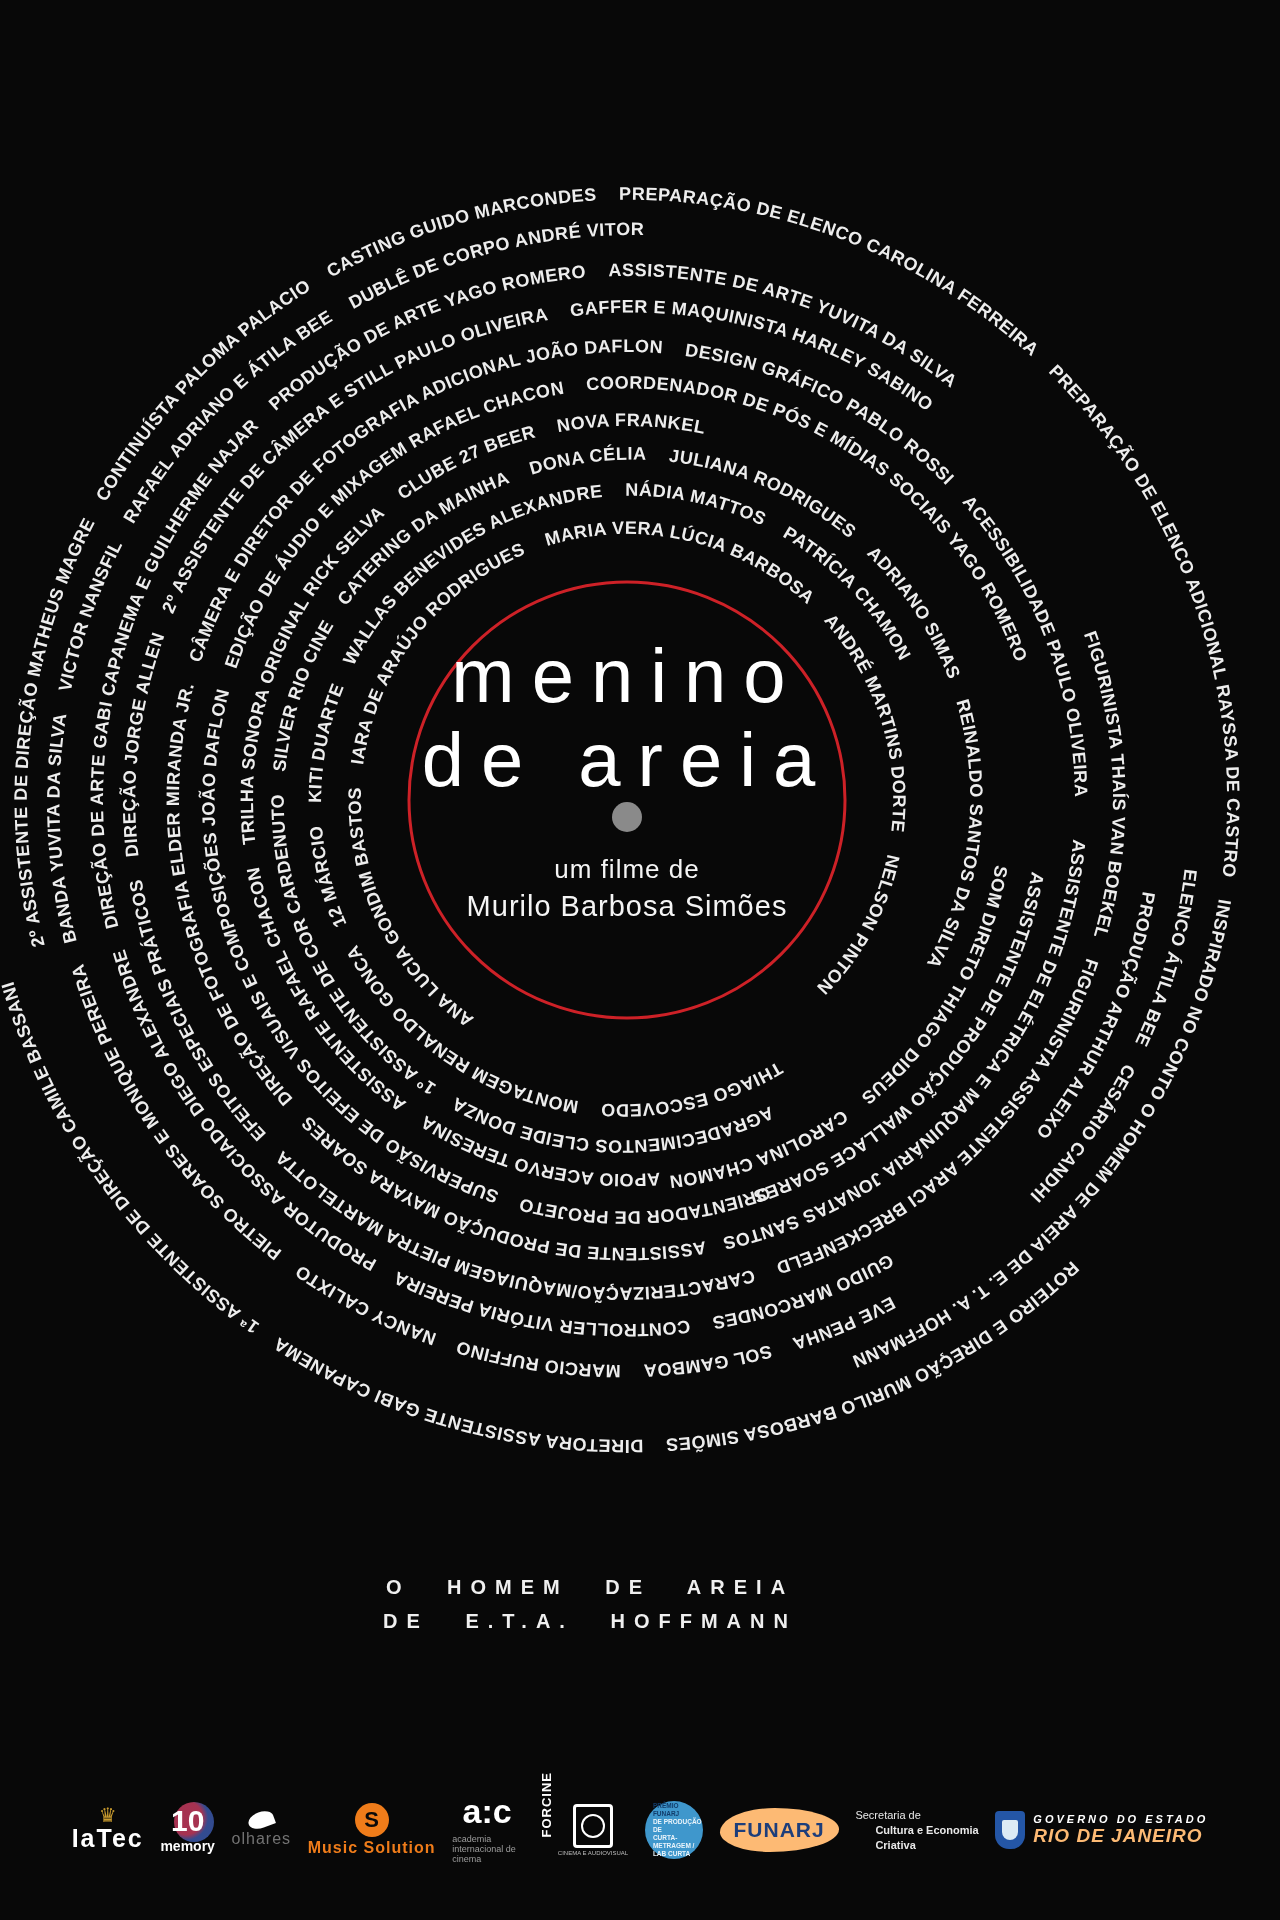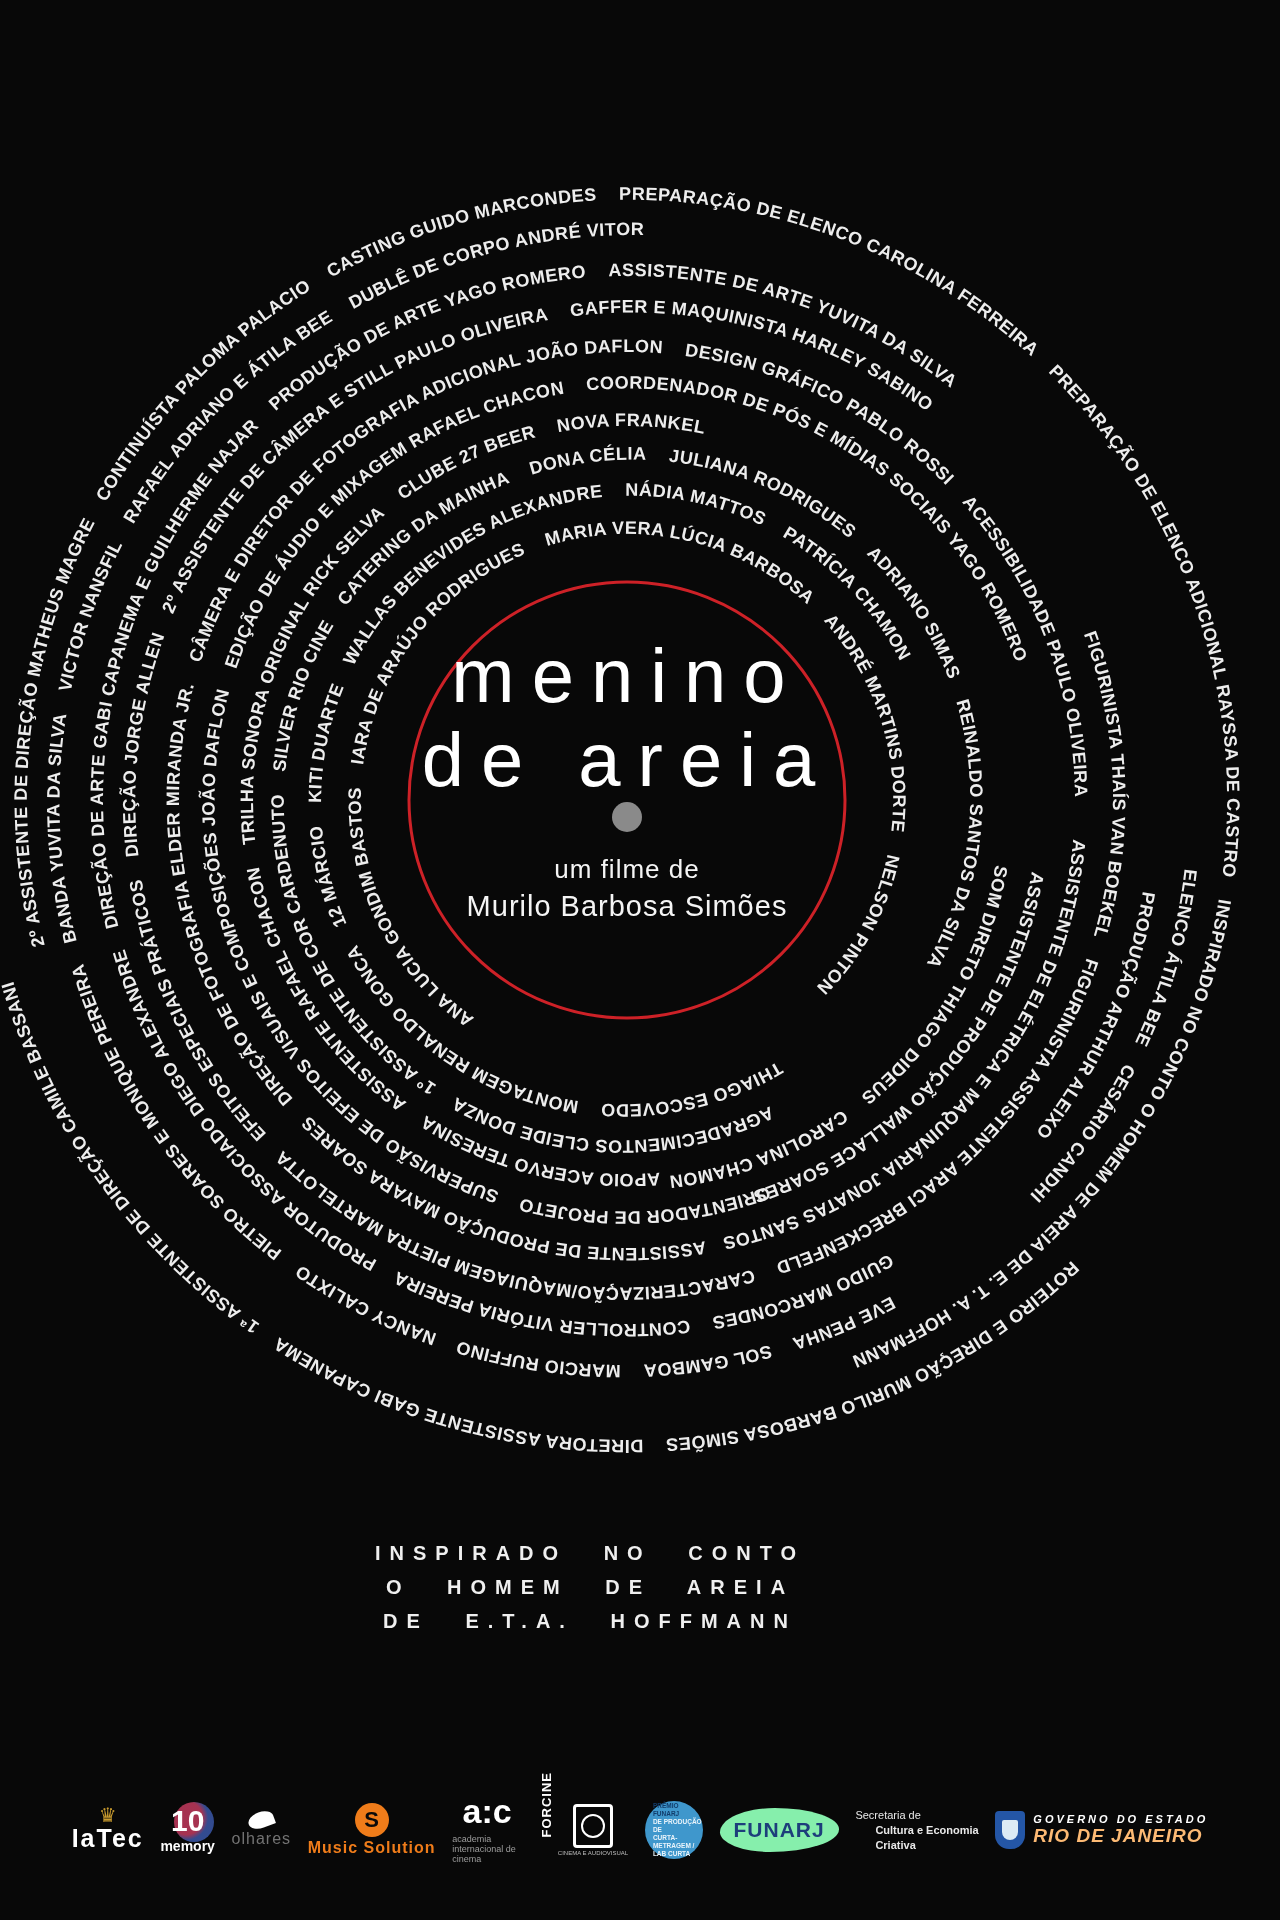--- a/index.html
+++ b/index.html
@@ -34,21 +34,21 @@
   .logo-forcine{flex-direction:row;gap:5px;}
   .logo-forcine .vword{transform:rotate(-90deg);font-size:13px;font-weight:700;color:#fff;letter-spacing:1px;width:14px;}
   .logo-forcine .boxcol{display:flex;flex-direction:column;align-items:center;gap:2px;}
   .logo-forcine .box{width:34px;height:38px;border:3px solid #fff;border-radius:4px;display:flex;align-items:center;justify-content:center;}
   .logo-forcine .box .hole{width:20px;height:20px;border:2px solid #fff;border-radius:50%;}
   .logo-forcine .sub{font-size:6px;color:#bdbdbd;line-height:7px;}
   .logo-premio .badge{width:58px;height:58px;border-radius:50%;background:#3f97cc;display:flex;flex-direction:column;
         align-items:flex-start;justify-content:center;padding-left:8px;box-sizing:border-box;}
   .logo-premio .badge span{font-size:6.5px;line-height:8px;color:#eaf4fb;font-weight:700;text-align:left;}
   .logo-premio .badge .hl{color:#123d6b;}
-  .logo-funarj .blob{background:#86efac;border-radius:46% 54% 58% 42%/55% 48% 52% 45%;padding:10px 14px;}
+  .logo-funarj .blob{background:#fdba74;border-radius:46% 54% 58% 42%/55% 48% 52% 45%;padding:10px 14px;}
   .logo-funarj .word{font-size:21px;font-weight:700;color:#1d3e7b;letter-spacing:1px;}
   .logo-secretaria{align-items:flex-start;text-align:left;}
   .logo-secretaria span{font-size:11px;line-height:13px;color:#e8e8e8;}
   .logo-secretaria .b{font-weight:700;margin-left:20px;}
   .logo-governo{flex-direction:row;gap:8px;font-style:italic;}
   .logo-governo .crest{width:30px;height:38px;background:#2456a6;border-radius:4px 4px 14px 14px;
         display:flex;align-items:center;justify-content:center;}
   .logo-governo .crest .inner{width:16px;height:20px;background:#dcebf5;border-radius:2px 2px 8px 8px;}
   .logo-governo .txt{display:flex;flex-direction:column;align-items:flex-start;}
   .logo-governo .l1{font-size:11px;font-weight:700;letter-spacing:3px;color:#fff;}
@@ -101,21 +101,20 @@
 
     <text class="title-line" x="627" y="702" text-anchor="middle">menino</text>
     <text class="title-line" x="627" y="786" text-anchor="middle">de areia</text>
 
     <circle cx="627" cy="817" r="15" fill="#8a8a8a"></circle>
 
     <text class="byline" x="627" y="878" text-anchor="middle">um filme de</text>
     <text class="director" x="627" y="916" text-anchor="middle">Murilo Barbosa Simões</text>
   </svg>
 
-  <div class="tagline" style="top:1542px;">INSPIRADO NO CONTO</div>
   <div class="tagline" style="top:1576px;">O HOMEM DE AREIA</div>
   <div class="tagline" style="top:1610px;">DE E.T.A. HOFFMANN</div>
 
   <div class="logos">
 
     <div class="logo logo-iatec">
       <div class="crown">♛</div>
       <div class="word">IaTec</div>
     </div>
 

